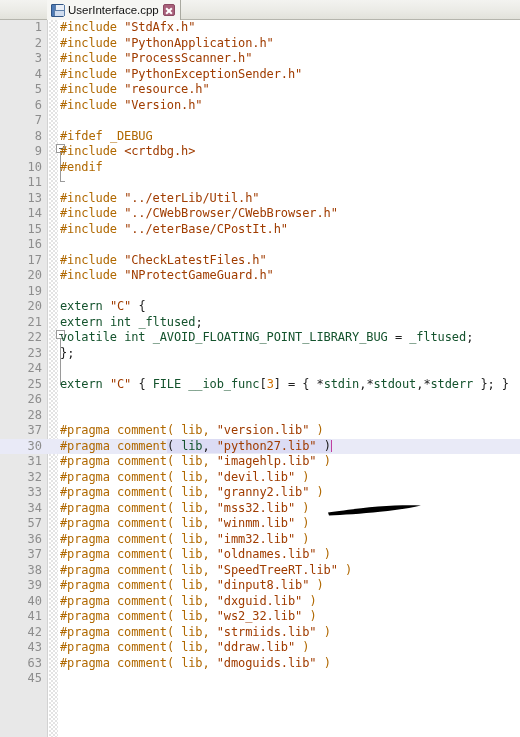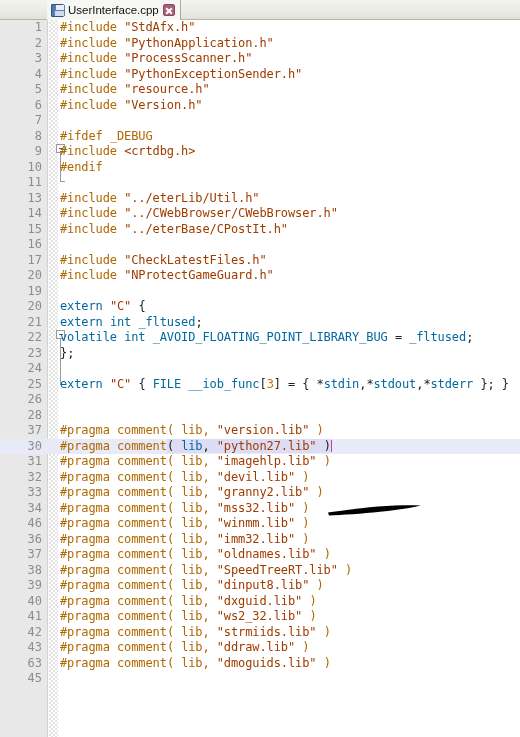--- a/index.html
+++ b/index.html
@@ -146,21 +146,21 @@
     font-size: 12px;
     font-family: "DejaVu Sans Mono", monospace;
     color: #000000;
     letter-spacing: -0.1px;
     white-space: pre;
   }
 
   
   .pp   { color: #b06800; }   
   .str  { color: #a03c00; }
-  .kw   { color: #0369a1; }   
+  .kw   { color: #14532d; }   
   .num  { color: #d07000; }
   .plain{ color: #202020; }
 
   
   .sel { background: #dcdcf4; }
   .caret {
     display: inline-block;
     width: 1px;
     height: 12px;
     background: #c040a0;
@@ -251,21 +251,21 @@
       <div class="row"><span class="ln">24</span><span class="code"></span></div>
       <div class="row"><span class="ln">25</span><span class="code"><span class="kw">extern</span><span class="plain"> </span><span class="str">"C"</span><span class="plain"> </span><span class="plain">{</span><span class="plain"> </span><span class="kw">FILE</span><span class="plain"> </span><span class="kw">__iob_func</span><span class="plain">[</span><span class="num">3</span><span class="plain">]</span><span class="plain"> </span><span class="plain">=</span><span class="plain"> </span><span class="plain">{</span><span class="plain"> </span><span class="plain">*</span><span class="kw">stdin</span><span class="plain">,</span><span class="plain">*</span><span class="kw">stdout</span><span class="plain">,</span><span class="plain">*</span><span class="kw">stderr</span><span class="plain"> </span><span class="plain">}</span><span class="plain">;</span><span class="plain"> </span><span class="plain">}</span></span></div>
       <div class="row"><span class="ln">26</span><span class="code"></span></div>
       <div class="row"><span class="ln">28</span><span class="code"></span></div>
       <div class="row"><span class="ln">37</span><span class="code"><span class="pp">#pragma</span><span class="pp"> </span><span class="pp">comment</span><span class="pp">(</span><span class="pp"> </span><span class="pp">lib</span><span class="pp">,</span><span class="pp"> </span><span class="str">"version.lib"</span><span class="pp"> </span><span class="pp">)</span></span></div>
       <div class="row current"><span class="ln">30</span><span class="code"><span class="pp">#pragma</span><span class="pp"> </span><span class="pp">comment</span><span class="sel"><span class="plain">(</span><span class="plain"> </span><span class="kw">lib</span><span class="plain">,</span><span class="plain"> </span><span class="str">"python27.lib"</span><span class="plain"> </span><span class="plain">)</span></span><span class="caret"></span></span></div>
       <div class="row"><span class="ln">31</span><span class="code"><span class="pp">#pragma</span><span class="pp"> </span><span class="pp">comment</span><span class="pp">(</span><span class="pp"> </span><span class="pp">lib</span><span class="pp">,</span><span class="pp"> </span><span class="str">"imagehlp.lib"</span><span class="pp"> </span><span class="pp">)</span></span></div>
       <div class="row"><span class="ln">32</span><span class="code"><span class="pp">#pragma</span><span class="pp"> </span><span class="pp">comment</span><span class="pp">(</span><span class="pp"> </span><span class="pp">lib</span><span class="pp">,</span><span class="pp"> </span><span class="str">"devil.lib"</span><span class="pp"> </span><span class="pp">)</span></span></div>
       <div class="row"><span class="ln">33</span><span class="code"><span class="pp">#pragma</span><span class="pp"> </span><span class="pp">comment</span><span class="pp">(</span><span class="pp"> </span><span class="pp">lib</span><span class="pp">,</span><span class="pp"> </span><span class="str">"granny2.lib"</span><span class="pp"> </span><span class="pp">)</span></span></div>
       <div class="row"><span class="ln">34</span><span class="code"><span class="pp">#pragma</span><span class="pp"> </span><span class="pp">comment</span><span class="pp">(</span><span class="pp"> </span><span class="pp">lib</span><span class="pp">,</span><span class="pp"> </span><span class="str">"mss32.lib"</span><span class="pp"> </span><span class="pp">)</span></span></div>
-      <div class="row"><span class="ln">46</span><span class="code"><span class="pp">#pragma</span><span class="pp"> </span><span class="pp">comment</span><span class="pp">(</span><span class="pp"> </span><span class="pp">lib</span><span class="pp">,</span><span class="pp"> </span><span class="str">"winmm.lib"</span><span class="pp"> </span><span class="pp">)</span></span></div>
+      <div class="row"><span class="ln">57</span><span class="code"><span class="pp">#pragma</span><span class="pp"> </span><span class="pp">comment</span><span class="pp">(</span><span class="pp"> </span><span class="pp">lib</span><span class="pp">,</span><span class="pp"> </span><span class="str">"winmm.lib"</span><span class="pp"> </span><span class="pp">)</span></span></div>
       <div class="row"><span class="ln">36</span><span class="code"><span class="pp">#pragma</span><span class="pp"> </span><span class="pp">comment</span><span class="pp">(</span><span class="pp"> </span><span class="pp">lib</span><span class="pp">,</span><span class="pp"> </span><span class="str">"imm32.lib"</span><span class="pp"> </span><span class="pp">)</span></span></div>
       <div class="row"><span class="ln">37</span><span class="code"><span class="pp">#pragma</span><span class="pp"> </span><span class="pp">comment</span><span class="pp">(</span><span class="pp"> </span><span class="pp">lib</span><span class="pp">,</span><span class="pp"> </span><span class="str">"oldnames.lib"</span><span class="pp"> </span><span class="pp">)</span></span></div>
       <div class="row"><span class="ln">38</span><span class="code"><span class="pp">#pragma</span><span class="pp"> </span><span class="pp">comment</span><span class="pp">(</span><span class="pp"> </span><span class="pp">lib</span><span class="pp">,</span><span class="pp"> </span><span class="str">"SpeedTreeRT.lib"</span><span class="pp"> </span><span class="pp">)</span></span></div>
       <div class="row"><span class="ln">39</span><span class="code"><span class="pp">#pragma</span><span class="pp"> </span><span class="pp">comment</span><span class="pp">(</span><span class="pp"> </span><span class="pp">lib</span><span class="pp">,</span><span class="pp"> </span><span class="str">"dinput8.lib"</span><span class="pp"> </span><span class="pp">)</span></span></div>
       <div class="row"><span class="ln">40</span><span class="code"><span class="pp">#pragma</span><span class="pp"> </span><span class="pp">comment</span><span class="pp">(</span><span class="pp"> </span><span class="pp">lib</span><span class="pp">,</span><span class="pp"> </span><span class="str">"dxguid.lib"</span><span class="pp"> </span><span class="pp">)</span></span></div>
       <div class="row"><span class="ln">41</span><span class="code"><span class="pp">#pragma</span><span class="pp"> </span><span class="pp">comment</span><span class="pp">(</span><span class="pp"> </span><span class="pp">lib</span><span class="pp">,</span><span class="pp"> </span><span class="str">"ws2_32.lib"</span><span class="pp"> </span><span class="pp">)</span></span></div>
       <div class="row"><span class="ln">42</span><span class="code"><span class="pp">#pragma</span><span class="pp"> </span><span class="pp">comment</span><span class="pp">(</span><span class="pp"> </span><span class="pp">lib</span><span class="pp">,</span><span class="pp"> </span><span class="str">"strmiids.lib"</span><span class="pp"> </span><span class="pp">)</span></span></div>
       <div class="row"><span class="ln">43</span><span class="code"><span class="pp">#pragma</span><span class="pp"> </span><span class="pp">comment</span><span class="pp">(</span><span class="pp"> </span><span class="pp">lib</span><span class="pp">,</span><span class="pp"> </span><span class="str">"ddraw.lib"</span><span class="pp"> </span><span class="pp">)</span></span></div>
       <div class="row"><span class="ln">63</span><span class="code"><span class="pp">#pragma</span><span class="pp"> </span><span class="pp">comment</span><span class="pp">(</span><span class="pp"> </span><span class="pp">lib</span><span class="pp">,</span><span class="pp"> </span><span class="str">"dmoguids.lib"</span><span class="pp"> </span><span class="pp">)</span></span></div>
       <div class="row"><span class="ln">45</span><span class="code"></span></div>

